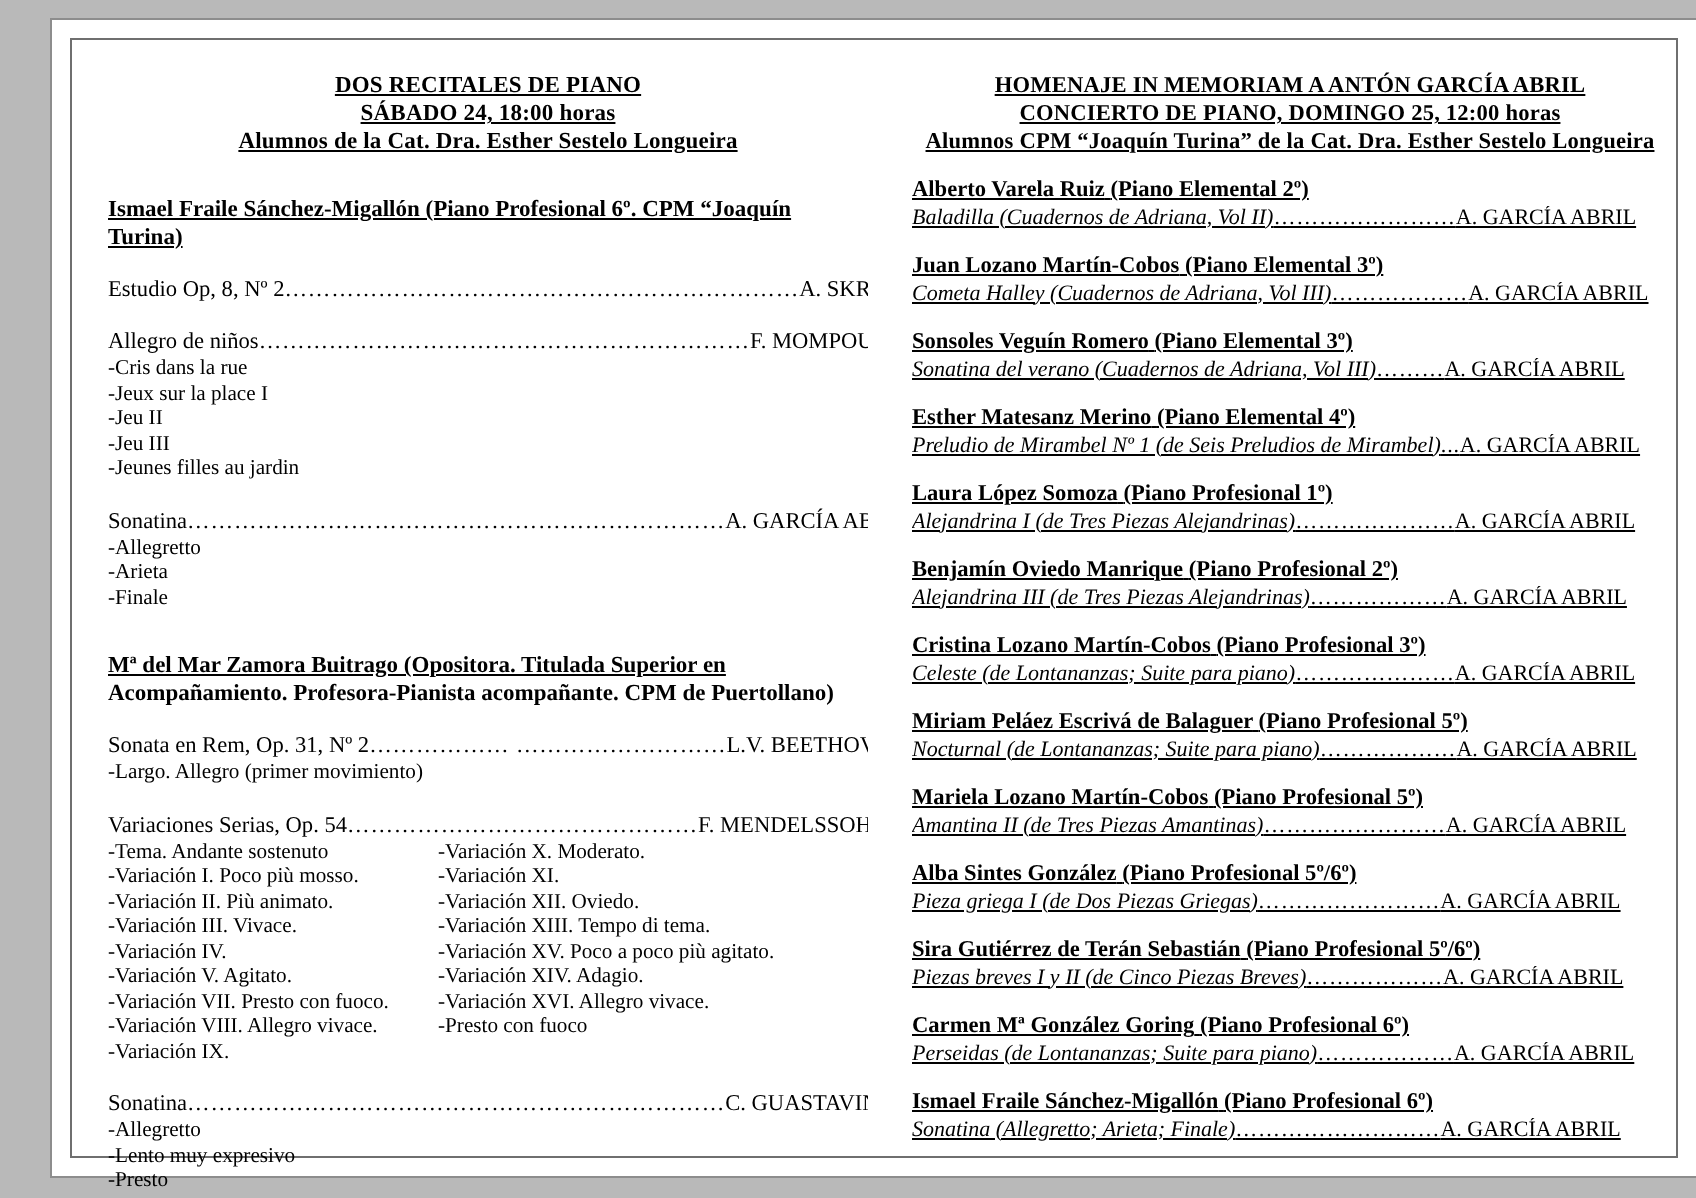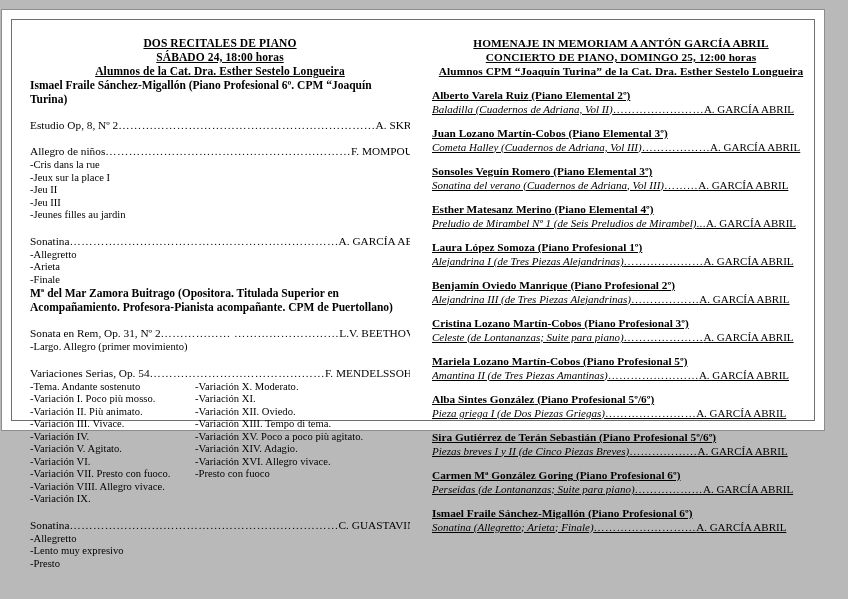--- a/index.html
+++ b/index.html
@@ -8,24 +8,24 @@
     background: #b9b9b9;
   }
   body {
     width: 848px;
     height: 599px;
     overflow: hidden;
     font-family: "Liberation Serif", serif;
   }
   .page {
     position: absolute;
-    left: 1px;
+    left: 25px;
     top: 9px;
     width: 824px;
-    height: 422px;
+    height: 580px;
     background: #ffffff;
     border: 1px solid #8d8d8d;
     box-sizing: border-box;
   }
   .inner-border {
     position: absolute;
     left: 9px;
     top: 9px;
     right: 9px;
     bottom: 9px;
@@ -64,21 +64,23 @@
   .head div {
     text-decoration: underline;
   }
   .head-right {
     font-size: 11.3px;
   }
   
   .performer {
     font-weight: bold;
     font-size: 11.5px;
+    margin-top: 20px;
     line-height: 14px;
+    text-decoration: underline;
   }
   .perf-sub {
     font-weight: bold;
     font-size: 11.5px;
     line-height: 14px;
   }
   .work-line {
     font-size: 11.3px;
     line-height: 14px;
     margin-top: 12px;
@@ -187,21 +189,20 @@
         <span class="work-title">Variaciones Serias, Op. 54</span><span class="dots">………………………………………</span><span class="composer">F. MENDELSSOHN</span>
       </div>
       <div class="movs movs-two">
         <div class="mcol">
           <div>-Tema. Andante sostenuto</div>
           <div>-Variación I. Poco più mosso.</div>
           <div>-Variación II. Più animato.</div>
           <div>-Variación III. Vivace.</div>
           <div>-Variación IV.</div>
           <div>-Variación V. Agitato.</div>
-          <div>-Variación VI.</div>
           <div>-Variación VII. Presto con fuoco.</div>
           <div>-Variación VIII. Allegro vivace.</div>
           <div>-Variación IX.</div>
         </div>
         <div class="mcol2">
           <div>-Variación X. Moderato.</div>
           <div>-Variación XI.</div>
           <div>-Variación XII. Oviedo.</div>
           <div>-Variación XIII. Tempo di tema.</div>
           <div>-Variación XV. Poco a poco più agitato.</div>
@@ -256,20 +257,24 @@
       <div class="entry">
         <div class="name"><span>Benjamín Oviedo Manrique</span> <span class="lvl">(Piano Profesional 2º)</span></div>
         <div class="piece"><span class="pt">Alejandrina III (de Tres Piezas Alejandrinas)</span><span class="dots">………………</span><span>A. GARCÍA ABRIL</span></div>
       </div>
 
       <div class="entry">
         <div class="name"><span>Cristina Lozano Martín-Cobos</span> <span class="lvl">(Piano Profesional 3º)</span></div>
         <div class="piece"><span class="pt">Celeste (de Lontananzas; Suite para piano)</span><span class="dots">…………………</span><span>A. GARCÍA ABRIL</span></div>
       </div>
 
+      <div class="entry">
+        <div class="name"><span>Miriam Peláez Escrivá de Balaguer</span> <span class="lvl">(Piano Profesional 5º)</span></div>
+        <div class="piece"><span class="pt">Nocturnal (de Lontananzas; Suite para piano)</span><span class="dots">………………</span><span>A. GARCÍA ABRIL</span></div>
+      </div>
 
       <div class="entry">
         <div class="name"><span>Mariela Lozano Martín-Cobos</span> <span class="lvl">(Piano Profesional 5º)</span></div>
         <div class="piece"><span class="pt">Amantina II (de Tres Piezas Amantinas)</span><span class="dots">……………………</span><span>A. GARCÍA ABRIL</span></div>
       </div>
 
       <div class="entry">
         <div class="name"><span>Alba Sintes González</span> <span class="lvl">(Piano Profesional 5º/6º)</span></div>
         <div class="piece"><span class="pt">Pieza griega I (de Dos Piezas Griegas)</span><span class="dots">……………………</span><span>A. GARCÍA ABRIL</span></div>
       </div>

